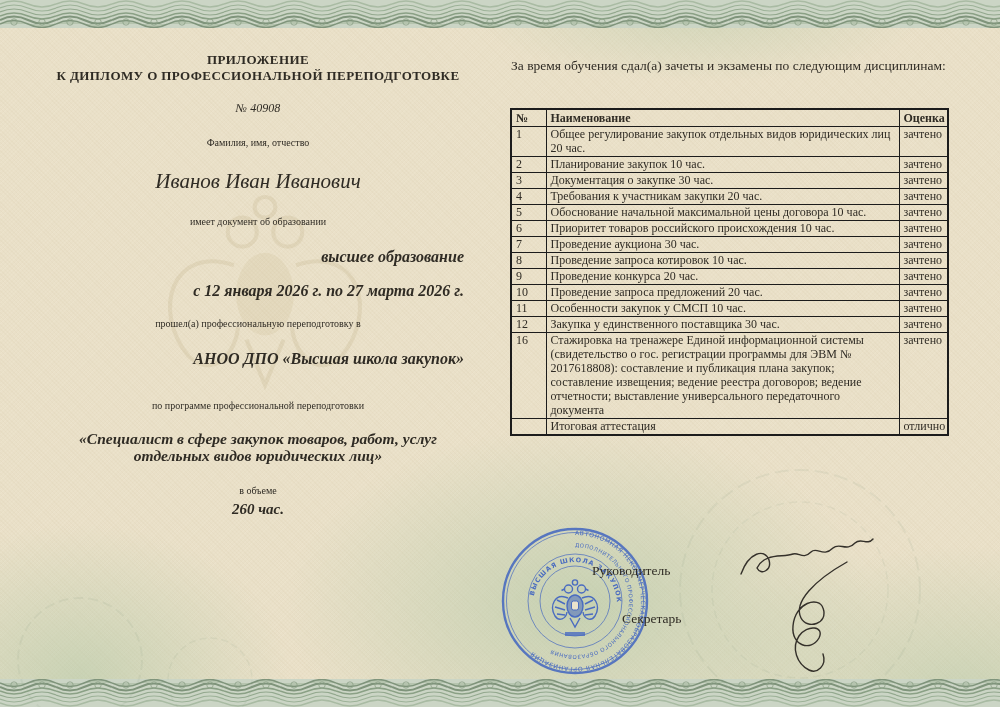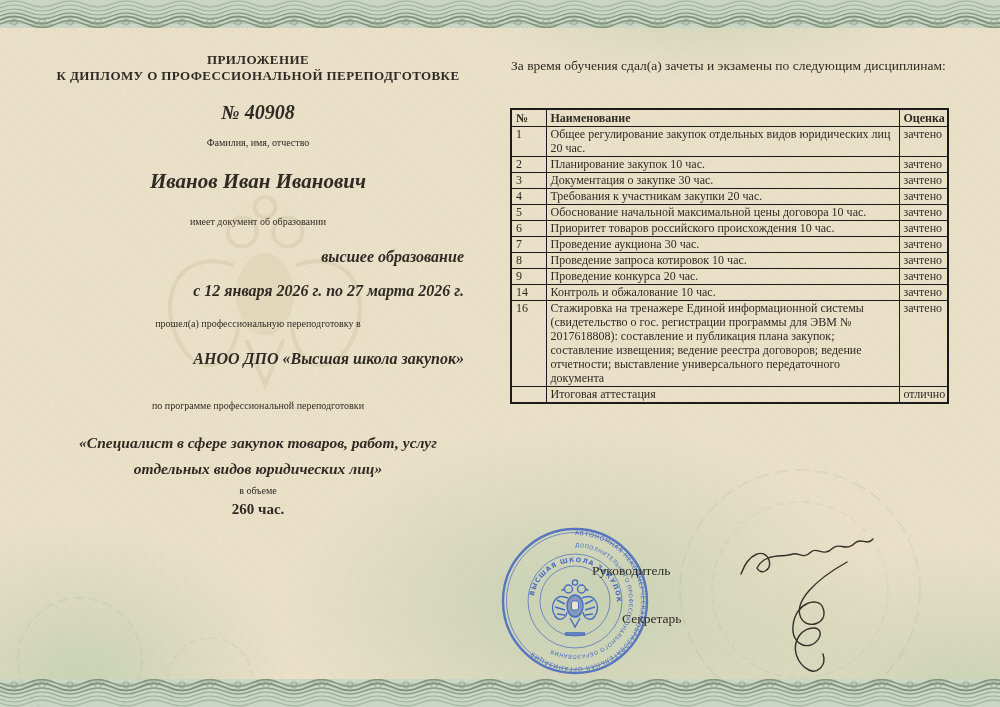--- a/index.html
+++ b/index.html
@@ -33,26 +33,26 @@
   }
   .band{position:absolute;left:0;width:1000px;height:28px;}
   .band.top{top:0;}
   .band.bottom{bottom:0;height:28px;transform:scaleY(-1);}
   .ornament{position:absolute;pointer-events:none;}
 
   
   .left-col{position:absolute;left:52px;top:0;width:412px;text-align:center;}
   .lc{position:absolute;left:0;width:412px;text-align:center;}
   .t-head{font-weight:bold;font-size:13px;letter-spacing:.4px;}
-  .t-num{font-weight:bold;font-style:italic;font-size:20px;}
+  .t-num{font-weight:normal;font-style:italic;font-size:12px;}
   .t-reg{font-size:10px;}
-  .t-fio{font-weight:bold;font-style:italic;font-size:21px;}
+  .t-fio{font-weight:normal;font-style:italic;font-size:21px;}
   .t-bi{font-weight:bold;font-style:italic;font-size:16px;text-align:right;}
-  .t-prog{font-weight:bold;font-style:italic;font-size:15.5px;line-height:26px;}
-  .t-vol{font-weight:bold;font-size:15px;}
+  .t-prog{font-weight:bold;font-style:italic;font-size:15.5px;line-height:17px;}
+  .t-vol{font-weight:bold;font-style:italic;font-size:15px;}
 
   
   .intro{
     position:absolute;left:511px;top:56px;width:452px;
     font-size:13.5px;line-height:19px;text-align:justify;text-align-last:left;
   }
   table.disc{
     position:absolute;left:510px;top:108px;width:437px;
     border-collapse:collapse;table-layout:fixed;
     font-size:12px;line-height:14px;
@@ -192,22 +192,32 @@
           <td>8</td>
           <td>Проведение запроса котировок 10 час.</td>
           <td>зачтено</td>
         </tr>
         <tr>
           <td>9</td>
           <td>Проведение конкурса 20 час.</td>
           <td>зачтено</td>
         </tr>
         <tr>
-          <td>14</td>
-          <td>Контроль и обжалование 10 час.</td>
+          <td>10</td>
+          <td>Проведение запроса предложений 20 час.</td>
+          <td>зачтено</td>
+        </tr>
+        <tr>
+          <td>11</td>
+          <td>Особенности закупок у СМСП 10 час.</td>
+          <td>зачтено</td>
+        </tr>
+        <tr>
+          <td>12</td>
+          <td>Закупка у единственного поставщика 30 час.</td>
           <td>зачтено</td>
         </tr>
         <tr>
           <td>16</td>
           <td>Стажировка на тренажере Единой информационной системы (свидетельство о гос. регистрации программы для ЭВМ № 2017618808): составление и публикация плана закупок; составление извещения; ведение реестра договоров; ведение отчетности; выставление универсального передаточного документа</td>
           <td>зачтено</td>
         </tr>
         <tr>
           <td></td>
           <td>Итоговая аттестация</td>

